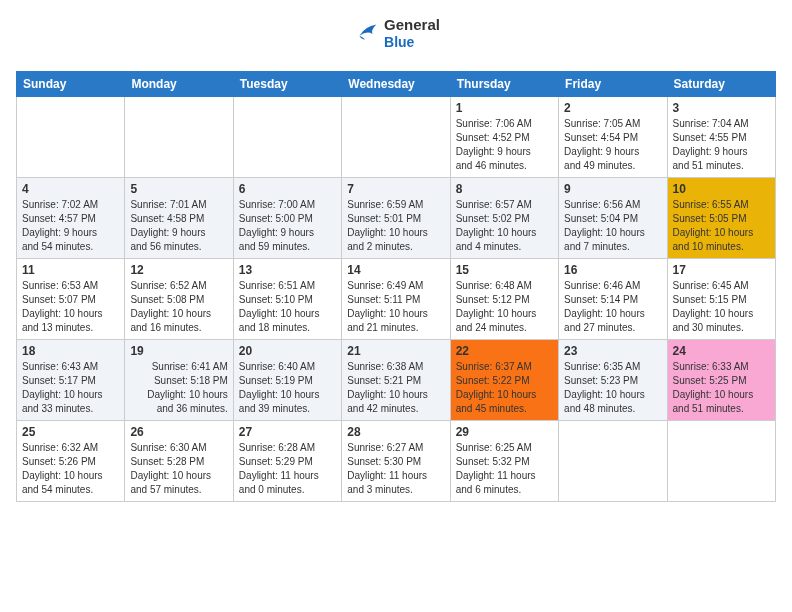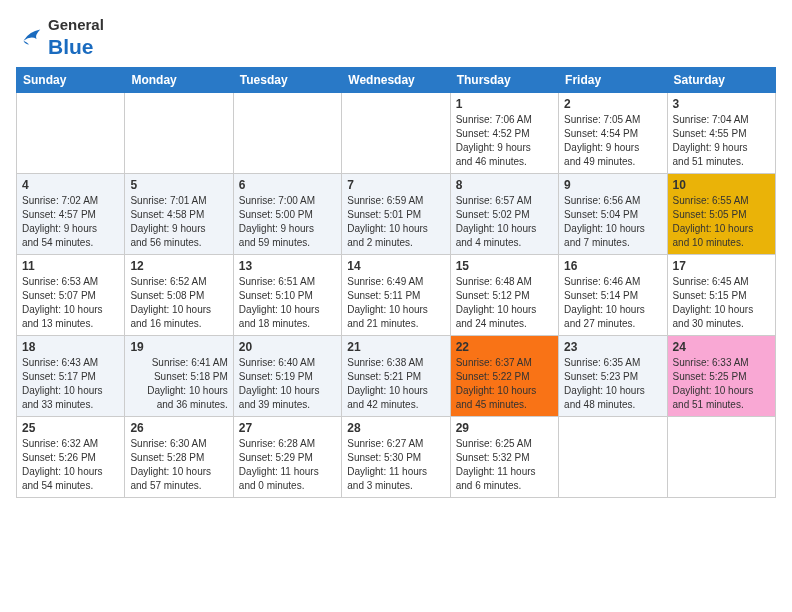--- a/index.html
+++ b/index.html
@@ -6,22 +6,22 @@
     body {
       font-family: Arial, sans-serif;
       background: #fff;
       width: 792px;
       min-height: 612px;
       padding: 16px;
     }
     .header {
       display: flex;
       align-items: flex-start;
-      justify-content: flex-start;
-      margin-bottom: 8px;
+      justify-content: center;
+      margin-bottom: 20px;
     }
     .logo {
       display: flex;
       align-items: center;
       gap: 4px;
     }
     .logo-bird {
       width: 28px;
       height: 28px;
     }
@@ -83,21 +83,21 @@
 <body>
 
 <div class="header">
   <div class="logo">
     <svg class="logo-bird" viewBox="0 0 30 30">
       <path d="M8 18 Q14 8 26 6 Q20 12 22 16 Q16 12 8 18Z" fill="#1a6bbf"></path>
       <path d="M8 18 Q10 22 14 22 Q12 20 8 18Z" fill="#1a6bbf"></path>
     </svg>
     <div>
       <div style="font-size:15px;font-weight:bold;color:#333;line-height:1.2;">General</div>
-      <div style="font-size:21px;font-weight:bold;color:#1a6bbf;line-height:1.2;">Blue</div>
+      <div style="font-size:14px;font-weight:bold;color:#1a6bbf;line-height:1.2;">Blue</div>
     </div>
   </div>
   <div class="title-block">
     <div class="month-title"></div>
     <div class="location-title"></div>
   </div>
 </div>
 
 <table class="calendar">
   <thead>

